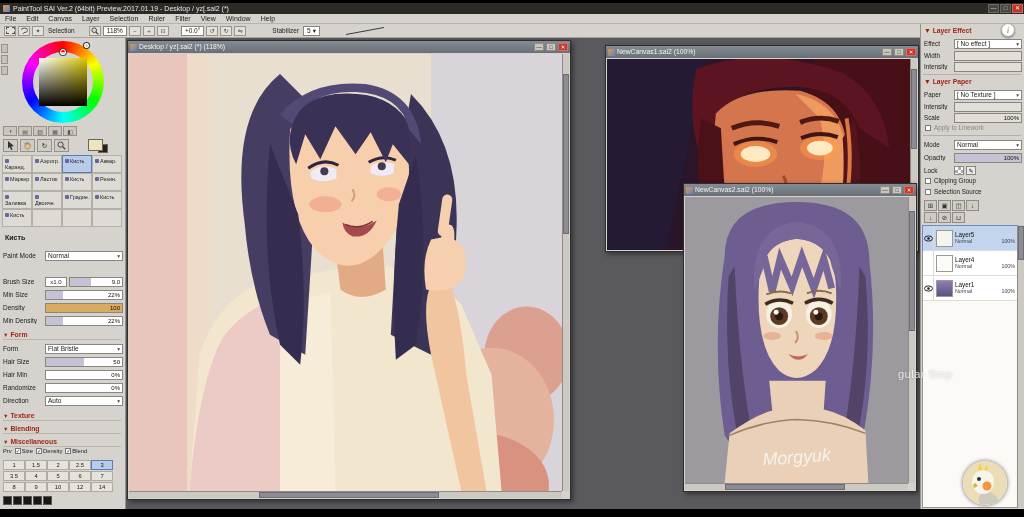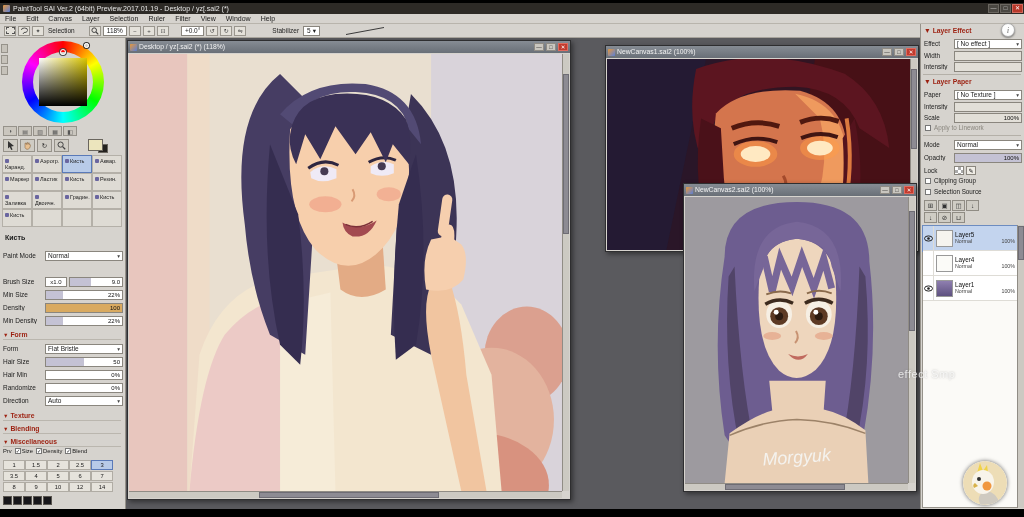--- a/index.html
+++ b/index.html
@@ -640,21 +640,21 @@
           </span>
         </div>
       </div>
       <div class="list-scroll">
           <span class="vthumb"></span>
         </div>
     </div>
   </div>
 
   <div class="bar-bottom"></div>
-  <div class="watermark">effect Smp</div>
+  <div class="watermark">gular Smp</div>
   <div class="info-circle">i</div>
   <div class="avatar">
     <svg width="44" height="44" viewBox="0 0 44 44">
       <circle cx="22" cy="22" r="22" fill="#edddb6"></circle>
       <path d="M14 12 L17 2 L20 10 L24 4 L25 11 Z" fill="#f0d24a"></path>
       <path d="M24 30 Q34 32 36 42 L18 44 Q12 36 22 29 Z" fill="#cfcac0"></path>
       <ellipse cx="20" cy="21" rx="11" ry="12" fill="#f8f4ea"></ellipse>
       <circle cx="16" cy="18" r="2" fill="#333"></circle>
       <circle cx="24" cy="25" r="4.5" fill="#f0973f"></circle>
       <path d="M12 22 Q9 24 11 27 L15 25 Z" fill="#d8b24a"></path>

